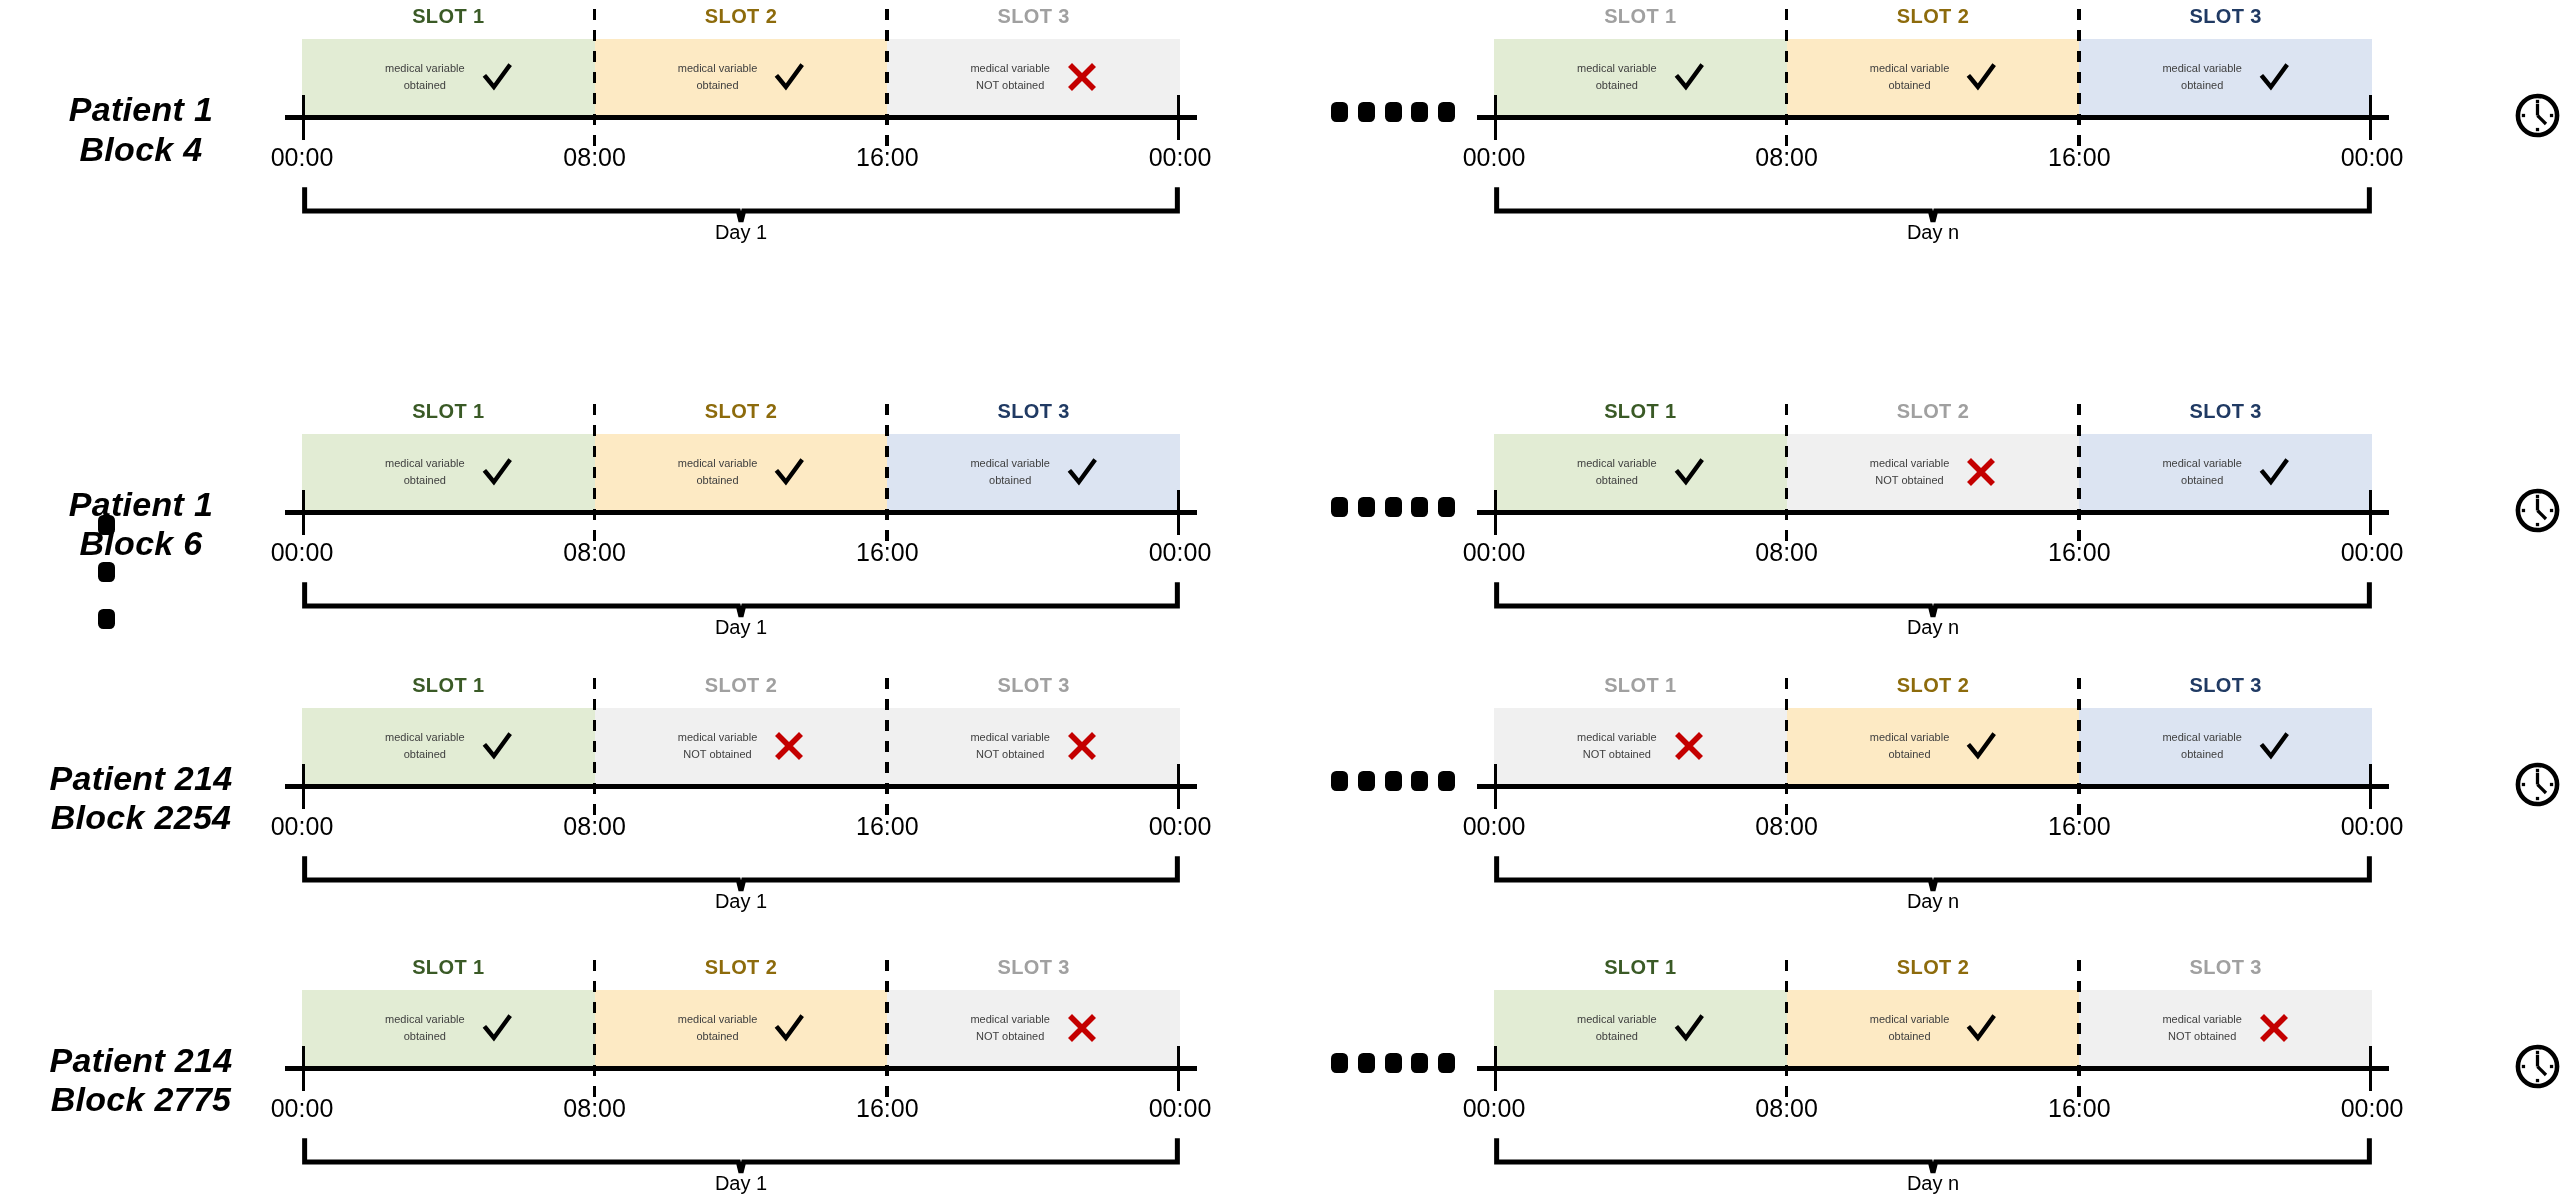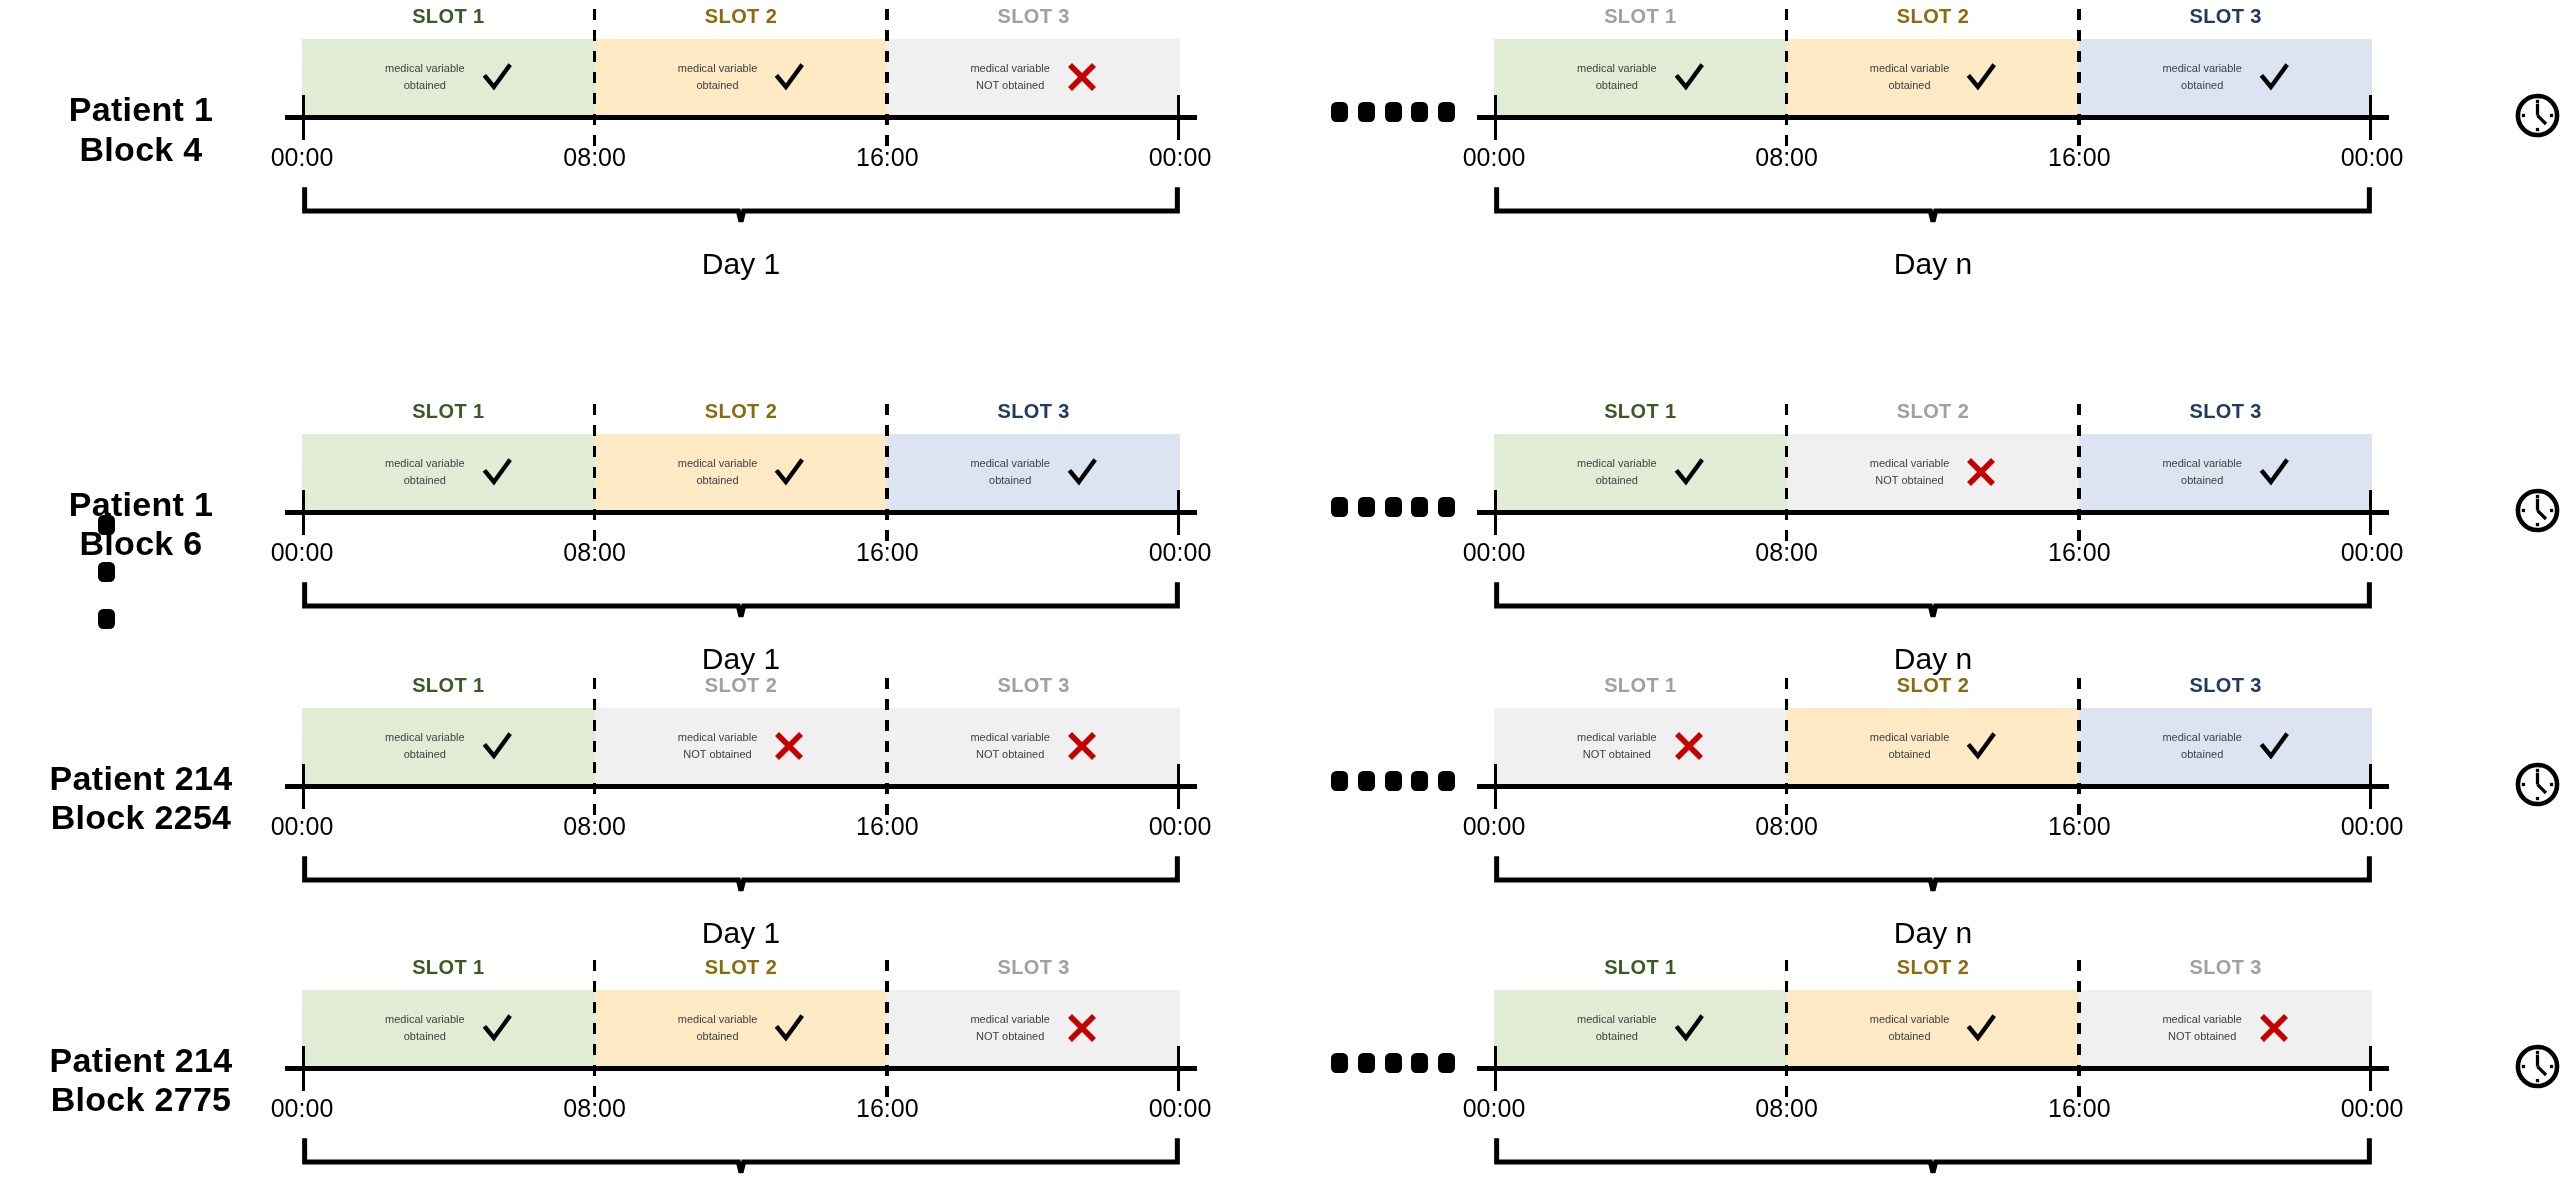--- a/index.html
+++ b/index.html
@@ -5,21 +5,21 @@
   html,body{margin:0;padding:0;background:#ffffff;}
   body{width:2576px;height:1204px;font-family:"Liberation Sans",sans-serif;color:#000;}
   .page{position:relative;width:2576px;height:1204px;overflow:hidden;}
 
   
   .row{position:absolute;left:0;width:2576px;}
   .row-label{
     position:absolute;left:0;width:282px;text-align:center;
     font-weight:bold;font-size:34px;line-height:1.16;letter-spacing:0.3px;color:#000;
   }
-  .row-label div{white-space:nowrap;}
+  .row-label div{white-space:nowrap;font-style:italic;}
 
   
   .panel{position:absolute;top:0;height:282px;}
   .panel-inner{position:relative;width:100%;height:100%;}
 
   
   .slot-headers{position:absolute;top:0;left:0;right:0;height:30px;display:flex;}
   .slot-header{flex:1;text-align:center;font-weight:bold;font-size:20px;letter-spacing:0.4px;}
   .c-green{color:#3a5a26;}
   .c-amber{color:#8d6b0c;}
@@ -50,21 +50,21 @@
   .dash{position:absolute;top:-30px;width:3.3px;height:140px;
         background:repeating-linear-gradient(to bottom,#000 0 11px,transparent 11px 21px);}
 
   
   .times{position:absolute;top:138px;left:0;right:0;height:31px;}
   .time{position:absolute;top:0;font-size:25px;transform:translateX(-50%);white-space:nowrap;color:#000;}
 
   
   .bracket{position:absolute;top:181px;left:0;right:0;height:37px;}
   .bracket svg{display:block;width:100%;height:37px;}
-  .day-label{position:absolute;top:216px;left:0;right:0;text-align:center;font-size:30px;color:#000;margin-top:26px;}
+  .day-label{position:absolute;top:216px;left:0;right:0;text-align:center;font-size:20px;color:#000;}
 
   
   .hdots{position:absolute;display:flex;gap:9.8px;align-items:center;}
   .hdots i{display:block;width:17px;height:19.7px;border-radius:5.2px;background:#000;}
 
   
   .vdots{position:absolute;display:flex;flex-direction:column;gap:27.5px;align-items:center;}
   .vdots i{display:block;width:17px;height:19.7px;border-radius:5.2px;background:#000;}
 
   

